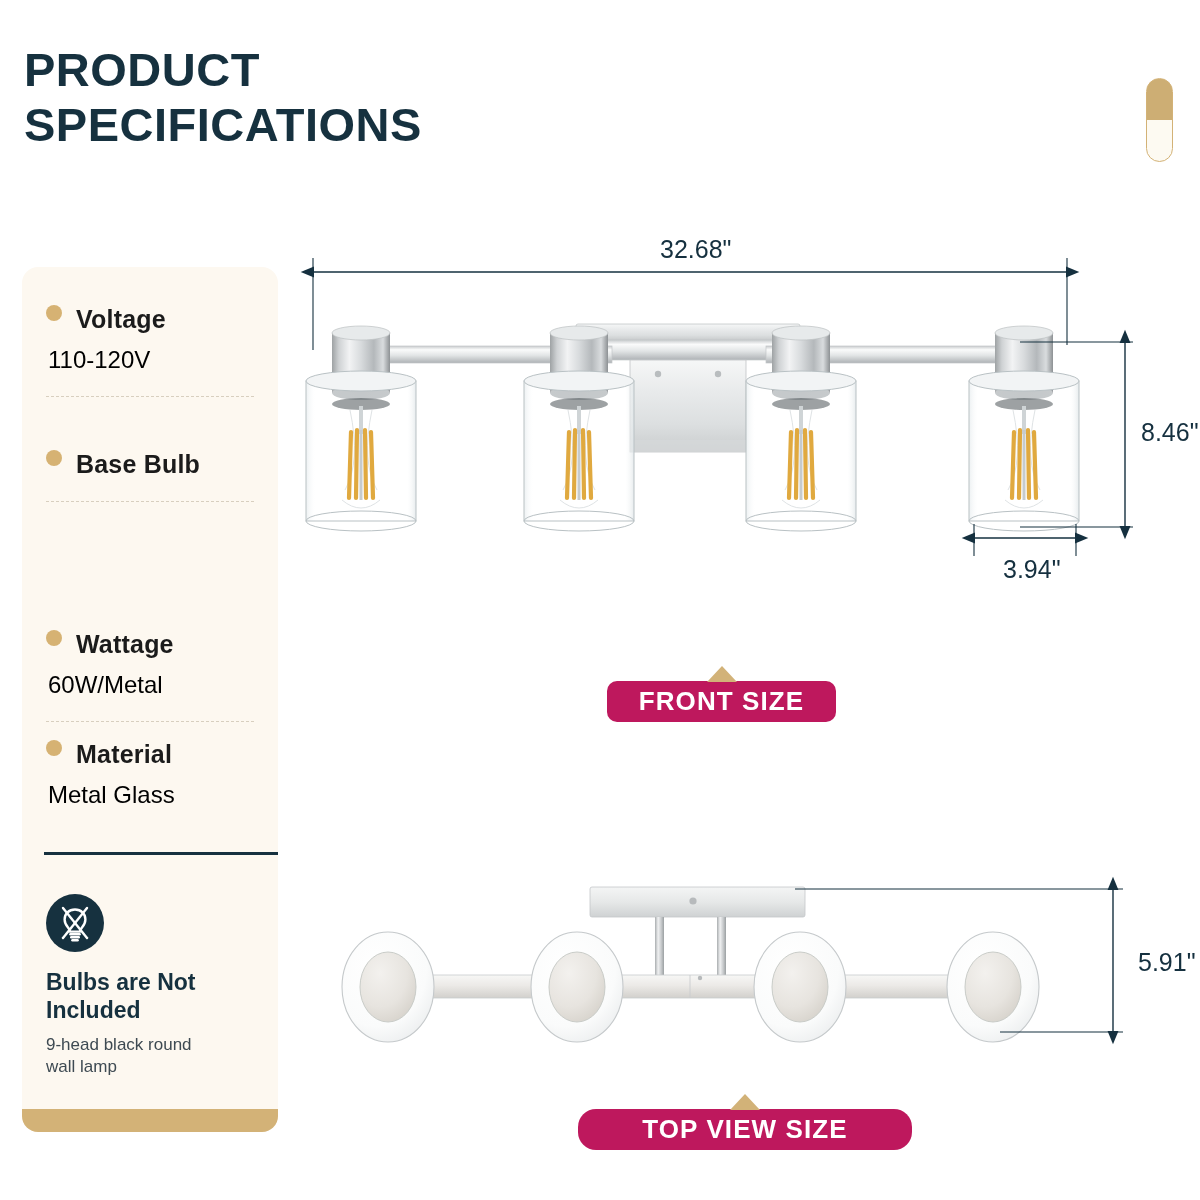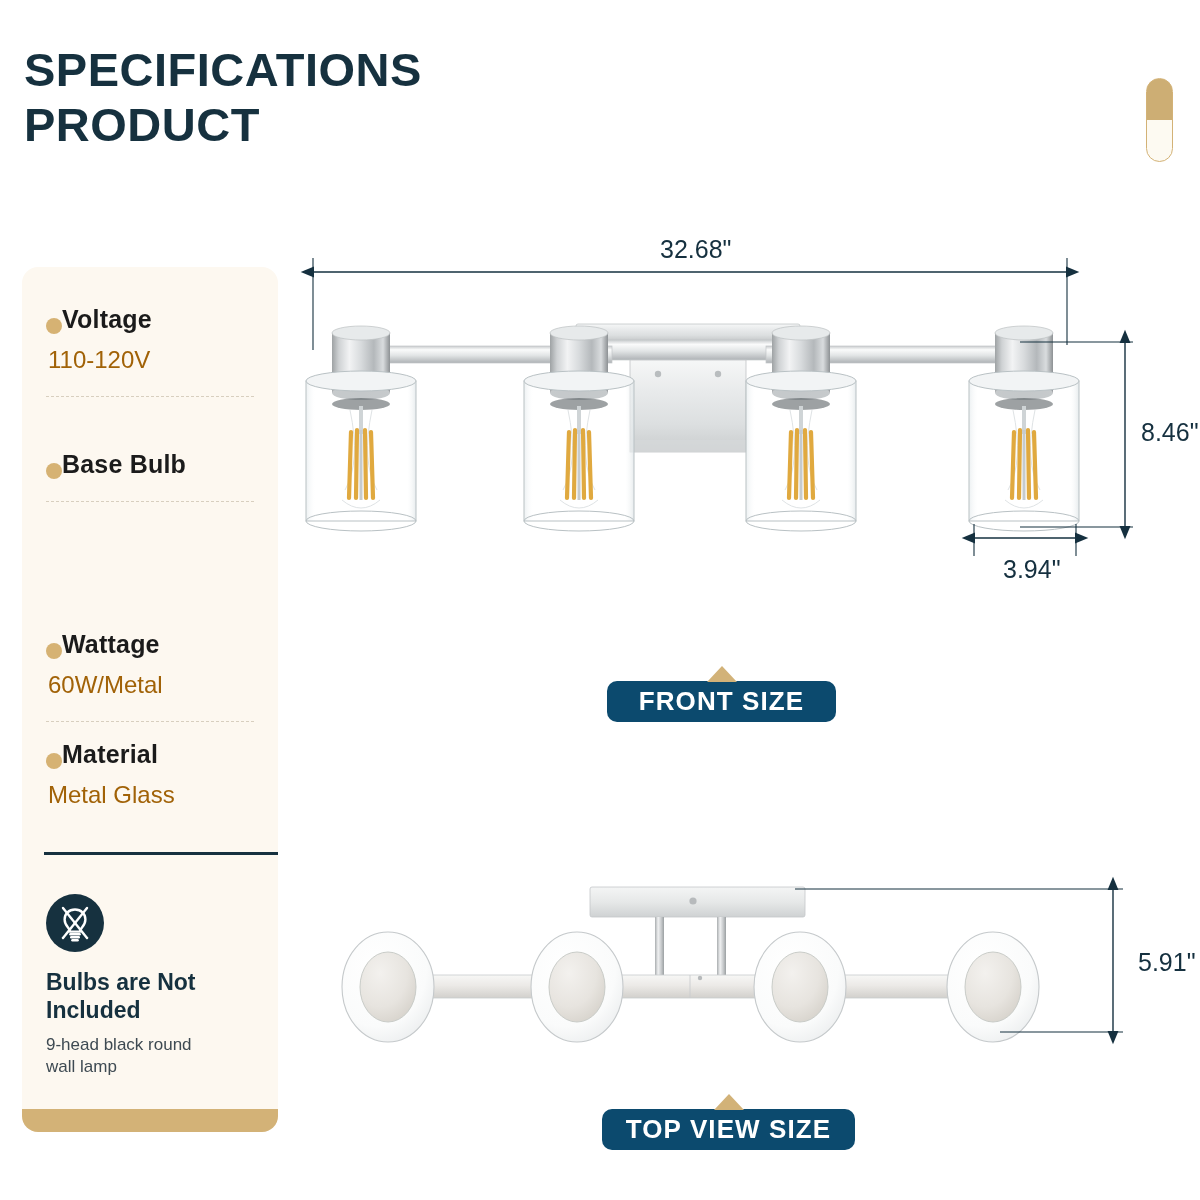--- a/index.html
+++ b/index.html
@@ -59,39 +59,40 @@
     left: 0; top: 0; right: 0;
     padding: 0 24px;
     box-sizing: border-box;
   }
   .spec-item {
     position: relative;
     padding: 0;
   }
   .spec-row {
     display: flex;
-    align-items: flex-end;
+    align-items: flex-start;
+    gap: 14px;
   }
   .bullet {
     width: 16px;
     height: 16px;
     border-radius: 50%;
     background: #d6b273;
     flex: 0 0 auto;
   }
   .spec-label {
     font-size: 25px;
     font-weight: bold;
     color: #1b1b1b;
     letter-spacing: 0.2px;
     white-space: nowrap;
   }
   .spec-value {
     font-size: 24px;
-    color: #a16207;
+    color: #000000;
     margin-top: 12px;
     margin-left: 2px;
     white-space: nowrap;
   }
   .dash-sep {
     border: 0;
     border-top: 1.5px dashed #d8cfbf;
     margin: 22px 0 0 0;
   }
 
@@ -159,49 +160,49 @@
     white-space: nowrap;
   }
   #dim-width  { left: 660px; top: 235px; }
   #dim-height { left: 1141px; top: 418px; }
   #dim-depth  { left: 1003px; top: 555px; }
   #dim-top    { left: 1138px; top: 948px; }
 
   
   .badge {
     position: absolute;
-    background: #0c4a6e;
+    background: #be185d;
     border-radius: 10px;
     color: #ffffff;
     font-size: 26px;
     font-weight: bold;
     letter-spacing: 1.1px;
     text-align: center;
     line-height: 41px;
     height: 41px;
   }
   .badge::before {
     content: "";
     position: absolute;
     left: 50%;
     top: -15px;
     transform: translateX(-50%);
     border-left: 15px solid transparent;
     border-right: 15px solid transparent;
     border-bottom: 16px solid #d2b278;
   }
   #badge-front { left: 607px; top: 681px; width: 229px; }
-  #badge-top   { left: 602px; top: 1109px; width: 253px; }
+  #badge-top   { left: 578px; top: 1109px; width: 334px; border-radius: 18px; }
 </style>
 </head>
 <body>
 
 <div class="page-title">
+  <span class="line">PRODUCT</span>
   <span class="line">SPECIFICATIONS</span>
-  <span class="line">PRODUCT</span>
 </div>
 
 <div class="corner-pill"></div>
 
 <div class="spec-card">
 
   <div class="spec-card-inner" style="top:38px;">
     <div class="spec-item">
       <div class="spec-row">
         <span class="bullet"></span>

